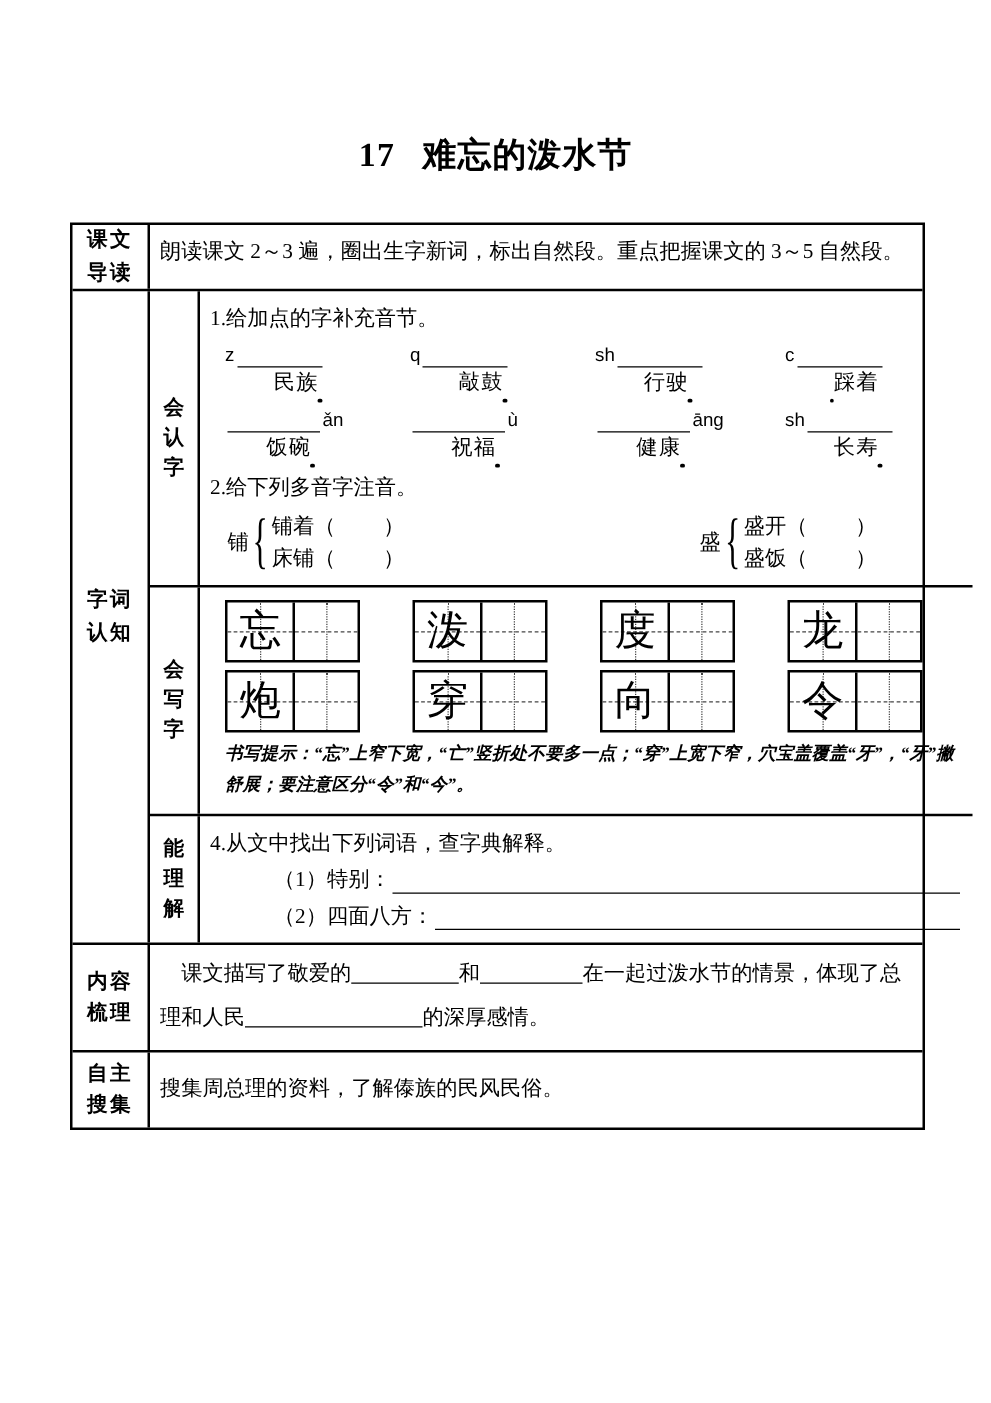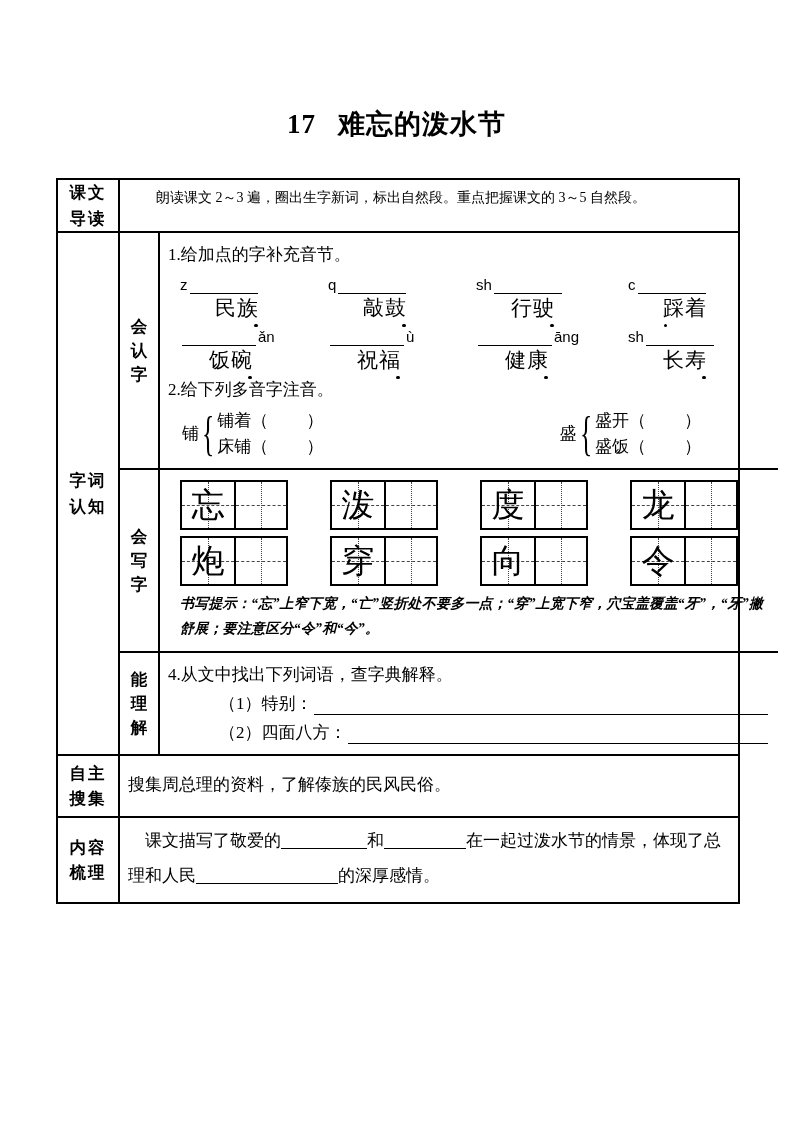--- a/index.html
+++ b/index.html
@@ -105,24 +105,23 @@
   }
   .subrow {
     display: flex;
     border-bottom: 2px solid #000;
     box-sizing: border-box;
   }
   .subrow:last-child { border-bottom: none; }
 
   
   .guide-text {
-    font-size: 14px;
+    font-size: 17px;
     line-height: 1.72;
     font-family: "Liberation Serif", "DejaVu Serif", serif;
-    margin-left: 28px;
   }
   .qtitle {
     font-size: 17px;
     line-height: 1.6;
     font-family: "Liberation Serif", "DejaVu Serif", serif;
     margin: 2px 0 4px 0;
   }
 
   
   .pinyin-row {
@@ -152,21 +151,21 @@
   }
   .pin-blank {
     flex: 0 0 auto;
     width: 68px;
     border-bottom: 1.6px solid #000;
     height: 17px;
     margin: 0 2px;
   }
   .pin-blank.wide { width: 74px; }
   .pin-word {
-    font-size: 21px;
+    font-size: 17px;
     letter-spacing: 1px;
     text-align: center;
     width: 82px;
     margin-left: 16px;
     position: relative;
     font-family: "Liberation Serif", "DejaVu Serif", serif;
   }
   .pin-word.shift2 { margin-left: 10px; }
   .emph-dot {
     position: absolute;
@@ -540,34 +539,34 @@
               </div>
             </div>
           </div>
         </div>
 
       </div>
     </div>
 
     <div class="row">
       <div class="lbl1">
-        <span>自主</span>
-        <span>搜集</span>
-      </div>
-      <div class="cellbody" style="display:flex;align-items:center;min-height:60px;">
-        <div class="collect-text">搜集周总理的资料，了解傣族的民风民俗。</div>
-      </div>
-    </div>
-
-    <div class="row">
-      <div class="lbl1">
         <span>内容</span>
         <span>梳理</span>
       </div>
       <div class="cellbody">
         <div class="sum-text">
           &nbsp;&nbsp;&nbsp;&nbsp;<span>课文描写了敬爱的</span><span class="ul-blank b-short"></span><span>和</span><span class="ul-blank b-mid"></span><span>在一起过泼水节的情景，体现了总理和人民</span><span class="ul-blank b-long"></span><span>的深厚感情。</span>
         </div>
       </div>
     </div>
 
+    <div class="row">
+      <div class="lbl1">
+        <span>自主</span>
+        <span>搜集</span>
+      </div>
+      <div class="cellbody" style="display:flex;align-items:center;min-height:60px;">
+        <div class="collect-text">搜集周总理的资料，了解傣族的民风民俗。</div>
+      </div>
+    </div>
+
   </div>
 </div>
 
 </body></html>

